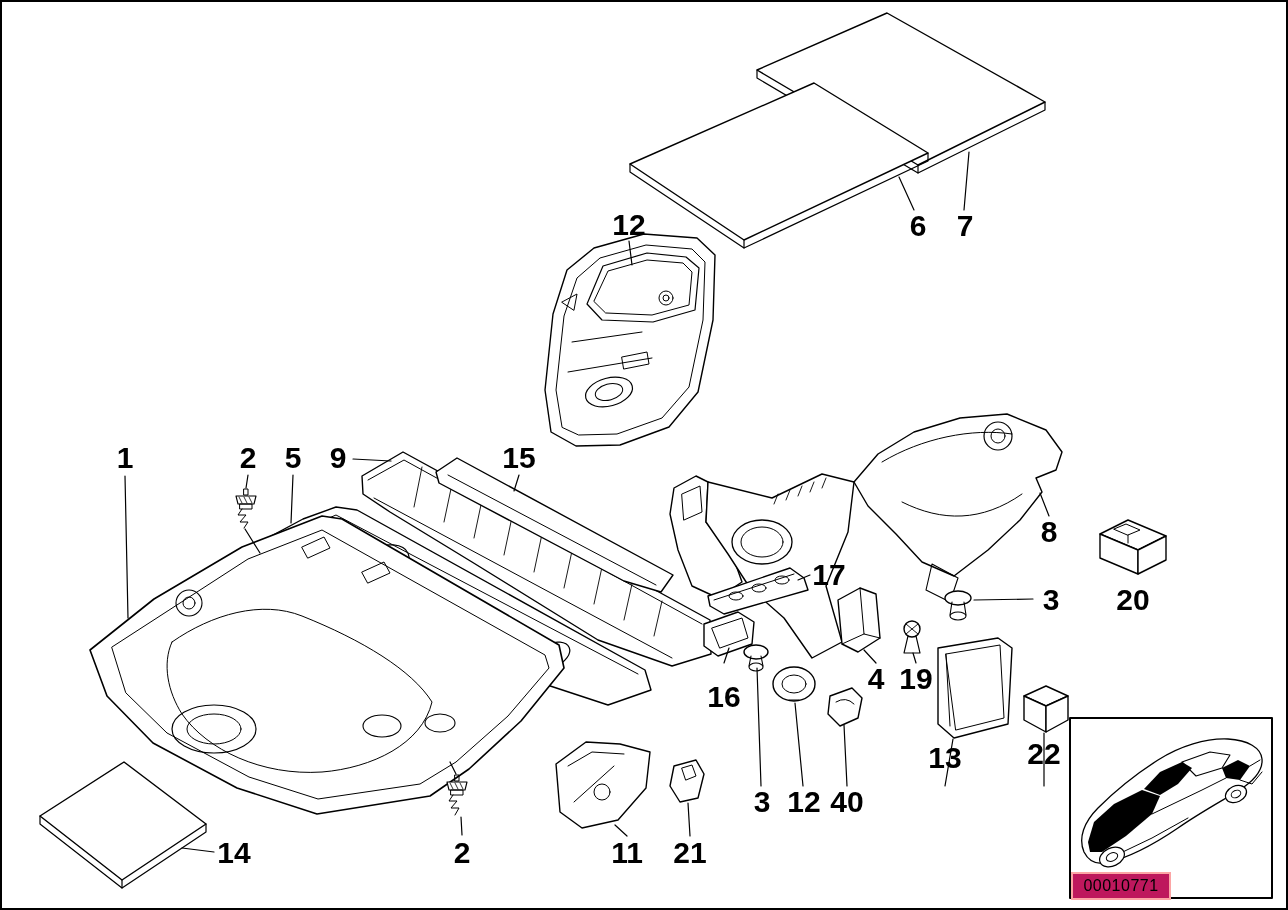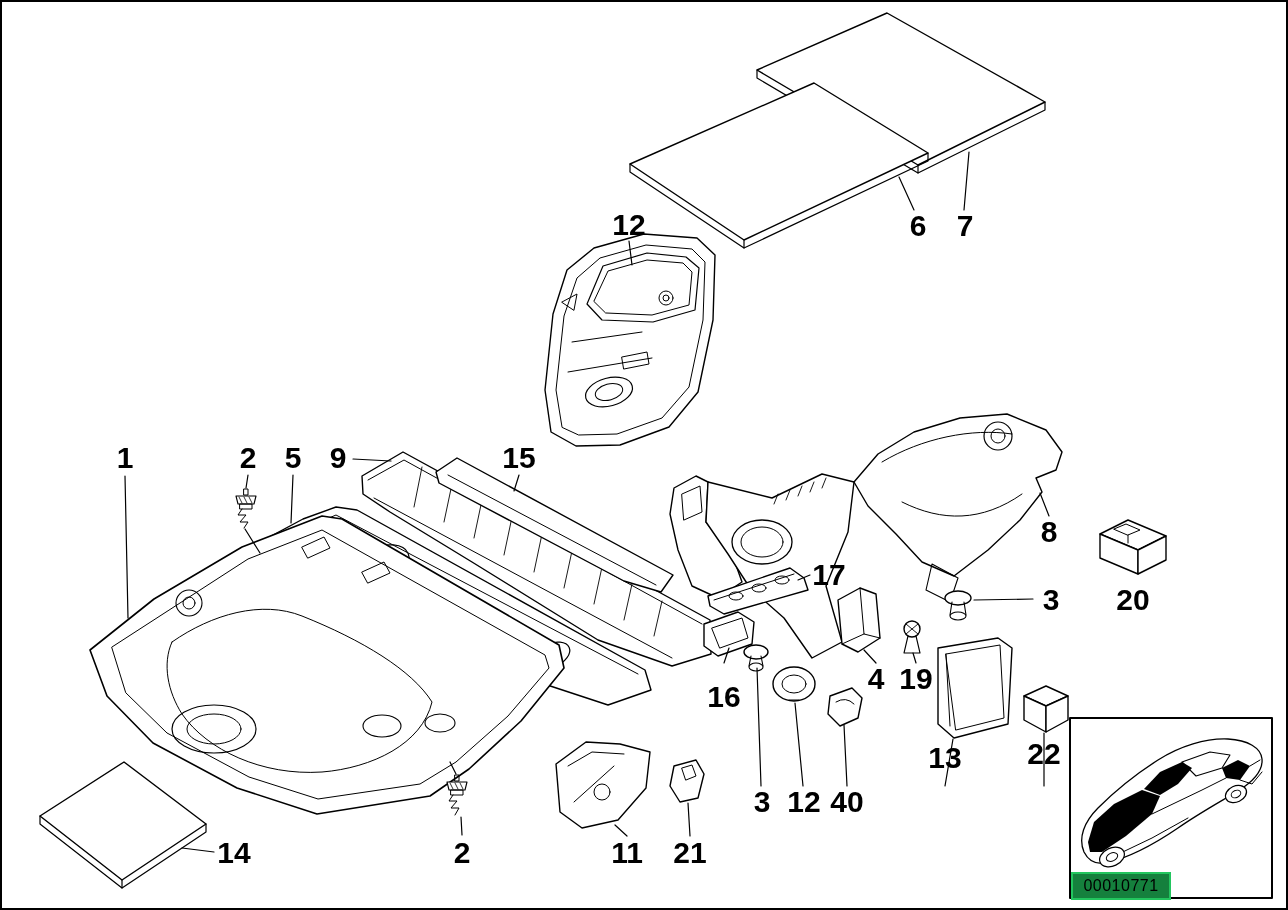--- a/index.html
+++ b/index.html
@@ -20,22 +20,22 @@
     font-size:30px;
     line-height:1;
     color:#000;
     cursor:pointer;
     user-select:none;
   }
   .id-plate{
     position:absolute;
     left:1069px;top:870px;
     width:96px;height:24px;
-    border:2px solid #22c55e;
-    background:#15803d;
+    border:2px solid #fca5a5;
+    background:#be185d;
     display:flex;align-items:center;justify-content:center;
     font-size:16px;
     letter-spacing:0.5px;
     color:#000;
   }
 </style>
 </head>
 <body>
 
 <div class="canvas">

